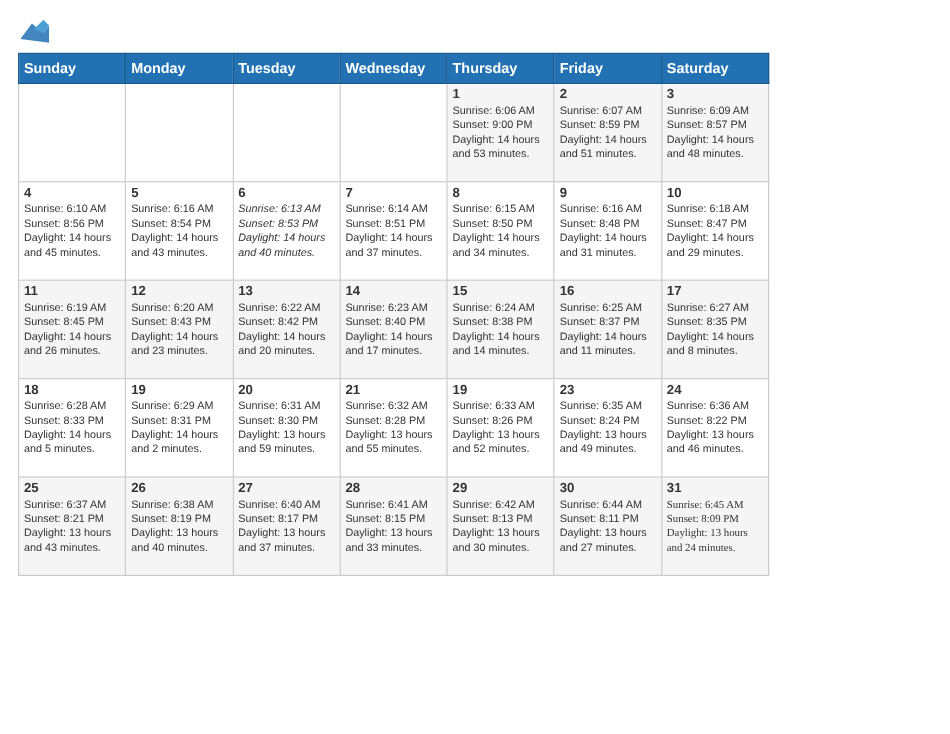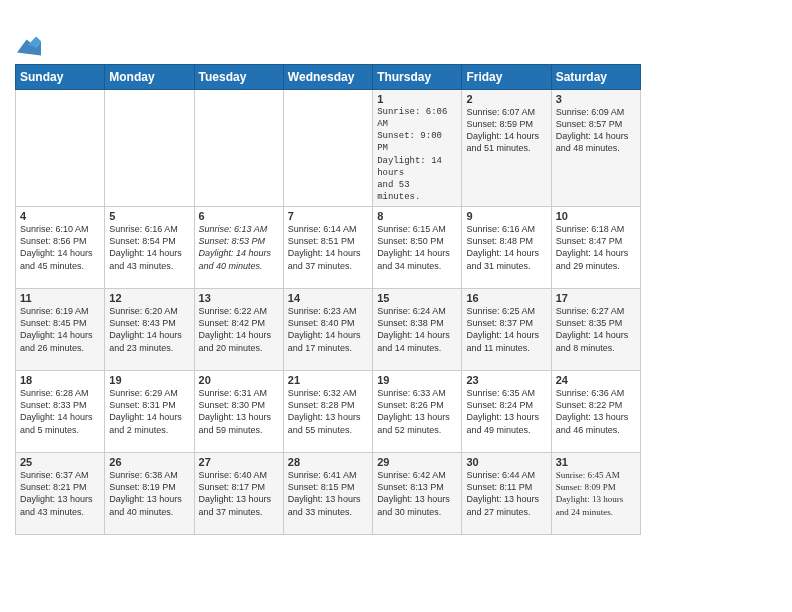--- a/index.html
+++ b/index.html
@@ -6,21 +6,20 @@
     body {
       font-family: Arial, sans-serif;
       background: #fff;
       width: 792px;
       height: 612px;
       overflow: hidden;
     }
     .container {
       width: 656px;
       padding: 10px 15px;
-      margin-top: 20px;
     }
     .header-row {
       display: flex;
       align-items: flex-start;
       justify-content: space-between;
       margin-bottom: 6px;
     }
     .logo {
       display: flex;
       align-items: center;
@@ -132,21 +131,21 @@
         </tr>
     </thead>
     <tbody id="calendar-body">
     <tr>
           <td class="empty-cell"></td>
           <td class="empty-cell"></td>
           <td class="empty-cell"></td>
           <td class="empty-cell"></td>
           <td>
             <span class="day-num">1</span>
-            <div class="day-info" style="white-space: pre-line; font-family: Liberation Mono, monospace;">Sunrise: 6:06 AM
+            <div class="day-info" style="white-space: pre-line;">Sunrise: 6:06 AM
 Sunset: 9:00 PM
 Daylight: 14 hours
 and 53 minutes.</div>
           </td>
           <td>
             <span class="day-num">2</span>
             <div class="day-info" style="white-space: pre-line;">Sunrise: 6:07 AM
 Sunset: 8:59 PM
 Daylight: 14 hours
 and 51 minutes.</div>

